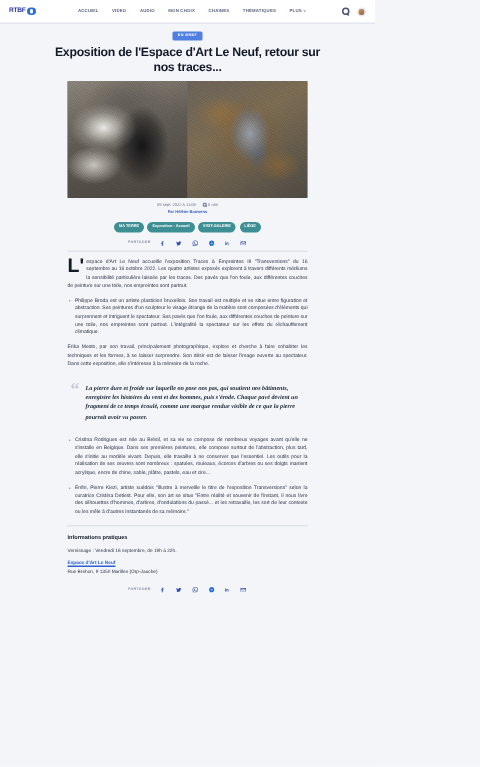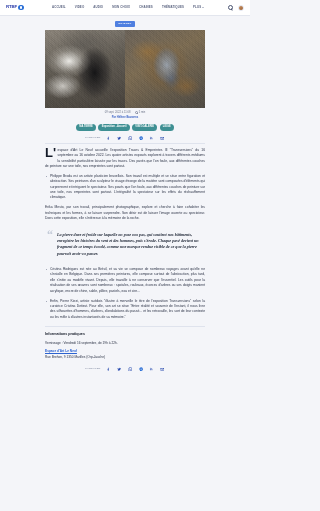--- a/index.html
+++ b/index.html
@@ -424,20 +424,21 @@
       <span class="avatar"></span>
     </div>
   </div>
 
   <div class="article">
 
     <div class="kicker-wrap">
       <span class="kicker">EN BREF</span>
     </div>
 
+    <h1 class="article-title">Exposition de l'Espace d'Art Le Neuf, retour sur nos traces...</h1>
 
     <figure class="hero-figure">
       <div class="hero-image">
         <div class="hero-left"></div>
         <div class="hero-right"></div>
         <div class="hero-grain"></div>
       </div>
     </figure>
 
     <div class="media-meta">

